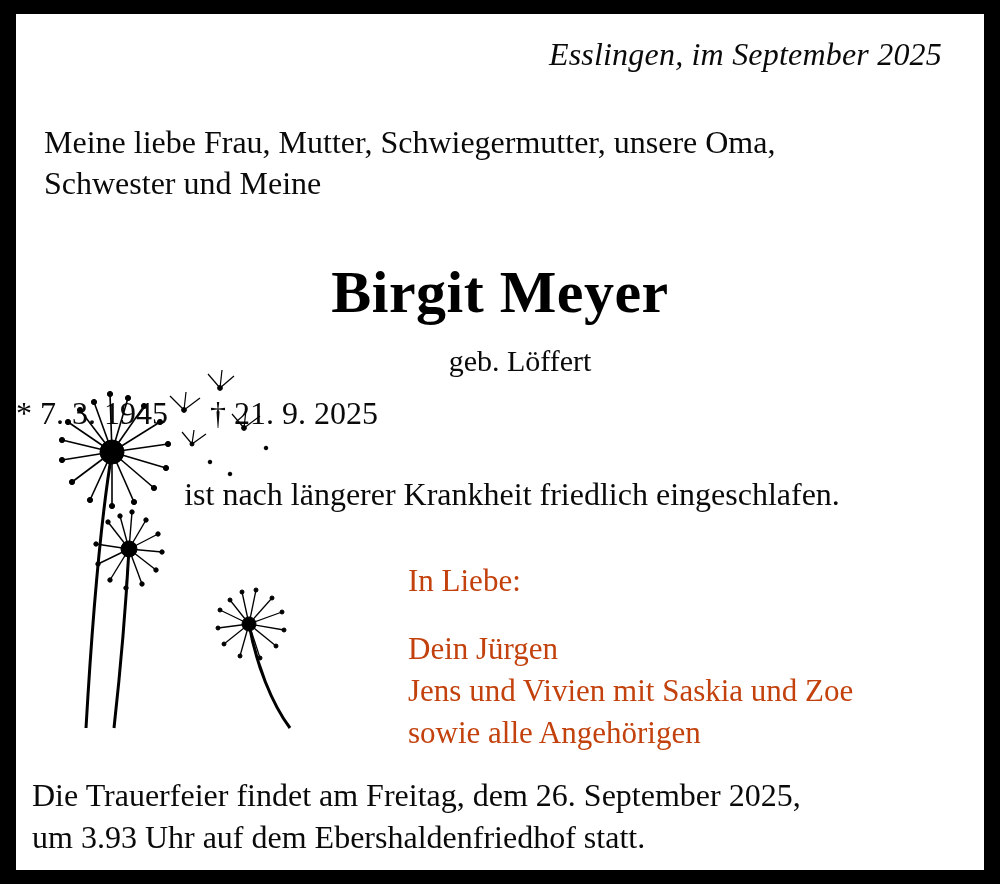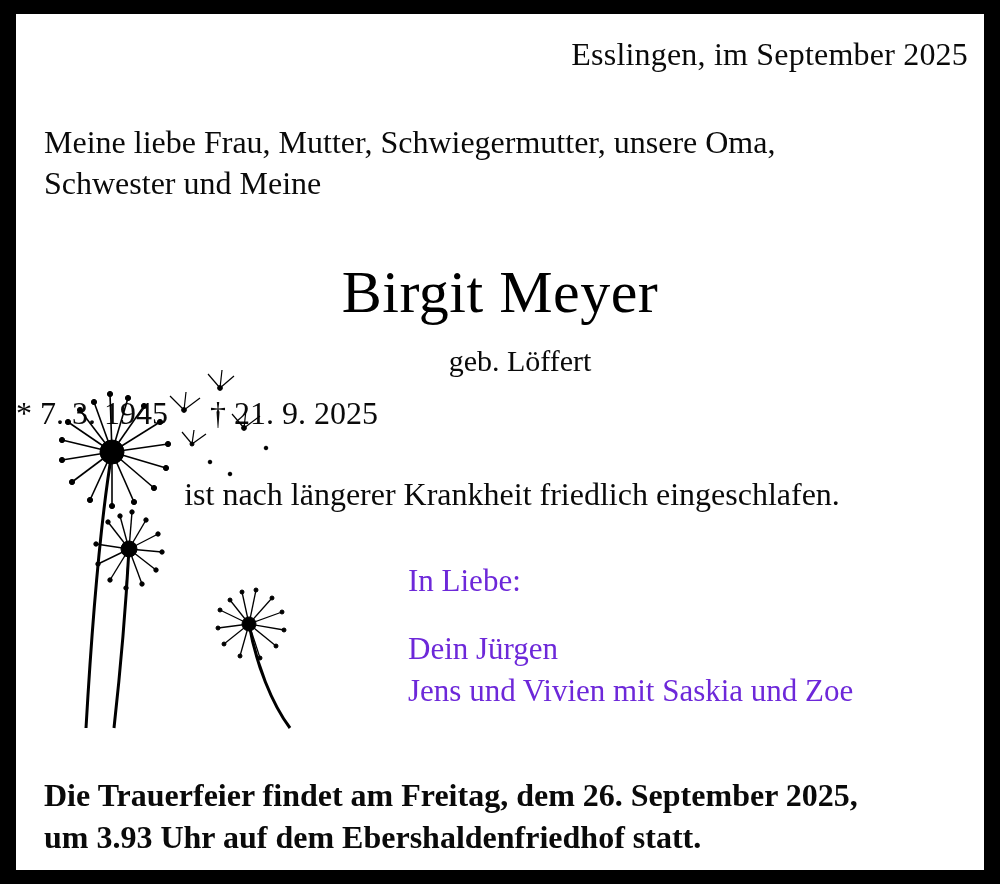--- a/index.html
+++ b/index.html
@@ -26,44 +26,45 @@
   .notice-paper {
     position: relative;
     width: 100%;
     height: 100%;
     background: #ffffff;
     box-sizing: border-box;
     overflow: hidden;
   }
   .place-date {
     position: absolute;
-    right: 16px;
+    right: 42px;
     top: 22px;
     font-size: 32px;
     color: #0a0a0a;
     letter-spacing: 0.2px;
     white-space: nowrap;
+    font-style: italic;
   }
   .relation-text {
     position: absolute;
     left: 28px;
     top: 108px;
     width: 920px;
     font-size: 32px;
     line-height: 1.28;
     color: #0a0a0a;
   }
   .deceased-name {
     position: absolute;
     left: 0;
     right: 0;
     top: 244px;
     text-align: center;
     font-size: 60px;
-    font-weight: normal;
+    font-weight: bold;
     color: #000000;
     letter-spacing: 0.5px;
   }
   .maiden-name {
     position: absolute;
     left: 0;
     right: 0;
     top: 330px;
     text-align: center;
     font-size: 30px;
@@ -93,34 +94,33 @@
     color: #0a0a0a;
     padding-left: 24px;
     box-sizing: border-box;
   }
   .mourners {
     position: absolute;
     left: 392px;
     top: 546px;
     font-size: 31px;
     line-height: 1.35;
-    color: #6d28d9;
+    color: #c2410c;
   }
   .mourners .intro {
     margin-bottom: 26px;
   }
   .funeral-info {
     position: absolute;
-    left: 28px;
+    left: 16px;
     top: 760px;
     width: 930px;
     font-size: 32px;
     line-height: 1.32;
     color: #0a0a0a;
-    font-weight: bold;
   }
   .dandelions {
     position: absolute;
     left: 18px;
     top: 330px;
     width: 320px;
     height: 400px;
   }
 </style>
 </head>
@@ -144,20 +144,21 @@
       <span class="gap"></span>
       <span>† 21. 9. 2025</span>
     </div>
 
     <div class="passing-text">ist nach längerer Krankheit friedlich eingeschlafen.</div>
 
     <div class="mourners">
       <div class="intro">In Liebe:</div>
       <div>Dein Jürgen</div>
       <div>Jens und Vivien mit Saskia und Zoe</div>
+      <div>sowie alle Angehörigen</div>
     </div>
 
     <div class="funeral-info">
       <div>Die Trauerfeier findet am Freitag, dem 26. September 2025,</div>
       <div>um 3.93 Uhr auf dem Ebershaldenfriedhof statt.</div>
     </div>
 
     <svg class="dandelions" viewBox="0 0 320 400">
       <g stroke="#000000" fill="none">
 

